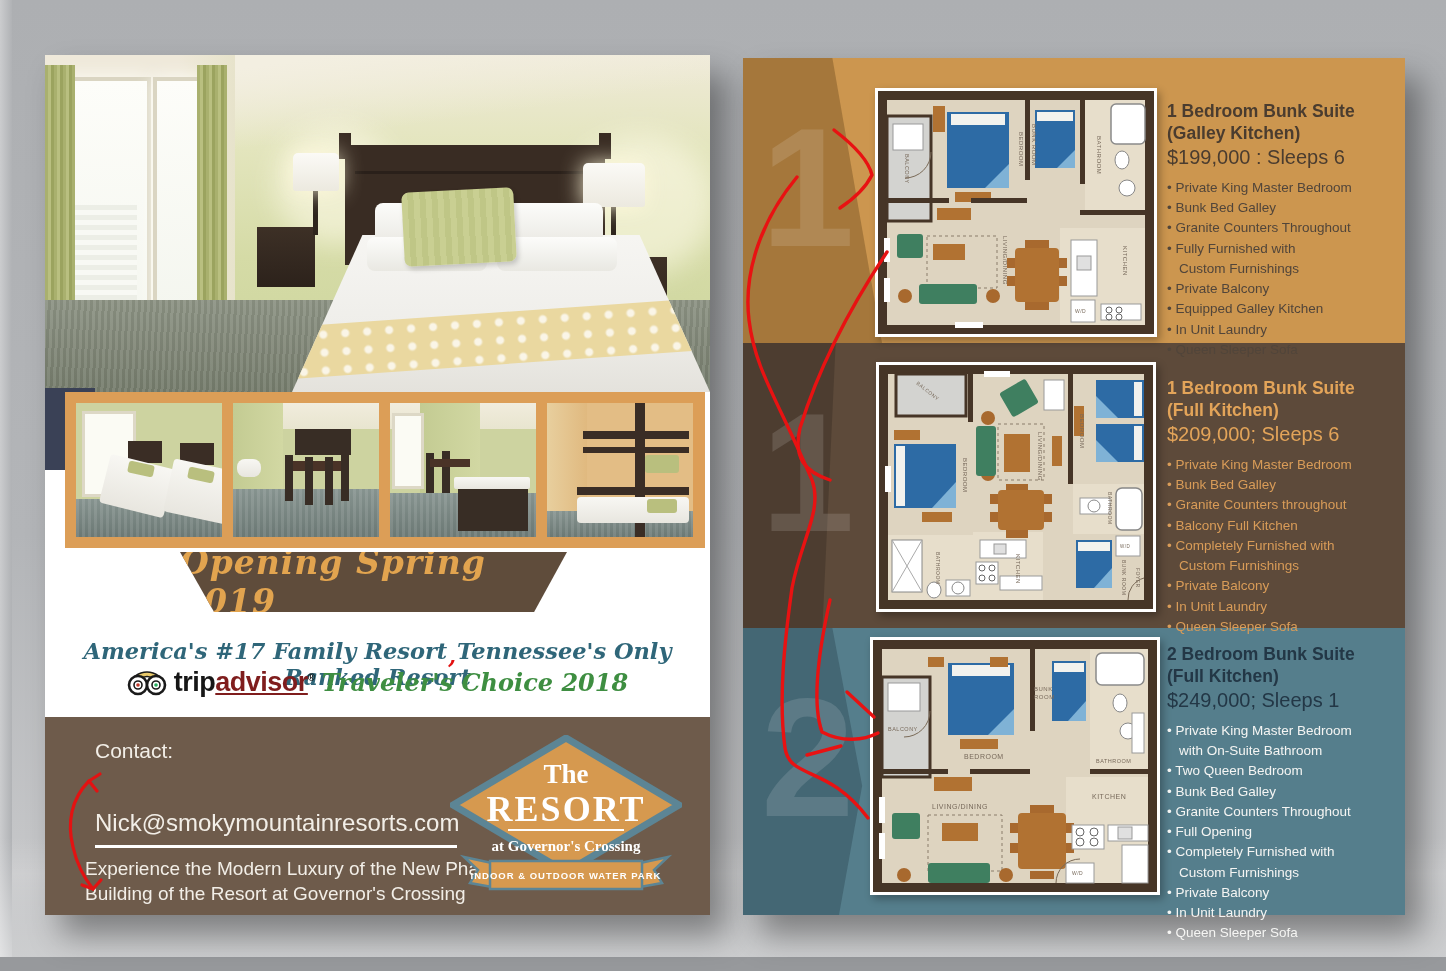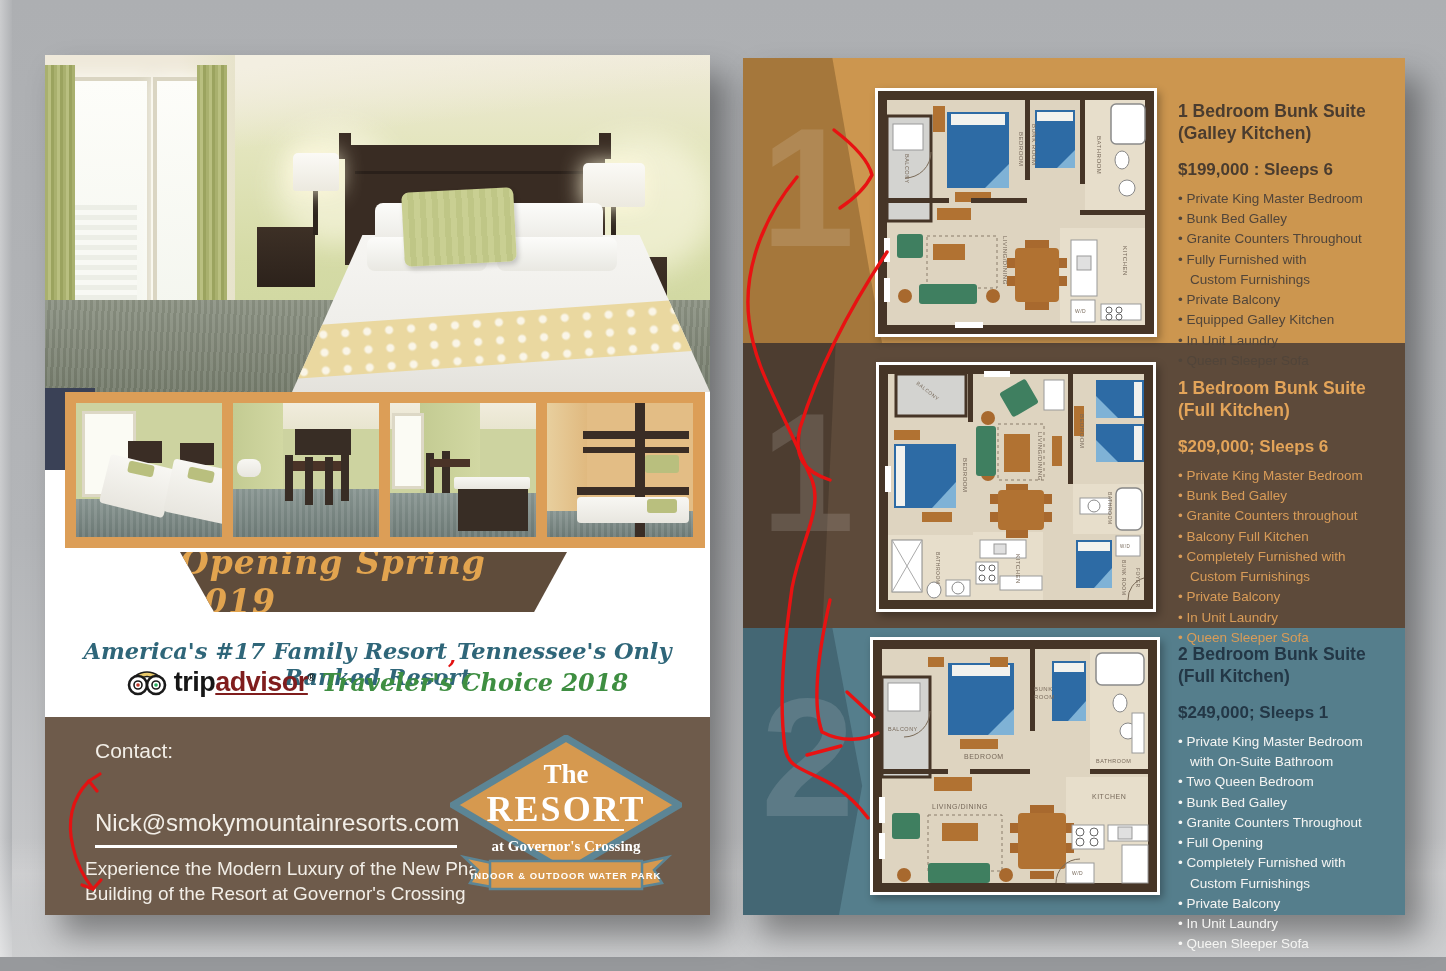--- a/index.html
+++ b/index.html
@@ -101,24 +101,24 @@
   .ov3{background:rgba(8,24,32,.22);clip-path:polygon(0 0,13.5% 0,18% 55%,14.5% 100%,0 100%);}
   .band-num{position:absolute;left:18px;top:46px;font-size:168px;font-weight:800;line-height:1;
     color:rgba(255,255,255,.13);letter-spacing:-6px;}
 
   .plan{position:absolute;box-shadow:3px 4px 8px rgba(0,0,0,.3);}
   .plan1{left:132px;top:30px;}
   .plan2{left:133px;top:304px;}
   .plan3{left:127px;top:579px;}
   .plan text{font-family:"Liberation Sans",sans-serif;fill:#77695a;letter-spacing:.5px;}
 
-  .suite{position:absolute;left:435px;width:218px;}
+  .suite{position:absolute;left:424px;width:218px;}
   .suite1{top:42px;} .suite2{top:319px;} .suite3{top:585px;}
   .suite-title{font-size:17.5px;font-weight:bold;line-height:1.28;}
-  .suite-price{font-size:17px;font-weight:bold;margin-top:15px;}
+  .suite-price{font-size:20px;font-weight:normal;margin-top:1px;}
   .bullets{list-style:none;margin:9px 0 0 0;padding:0;font-size:13.5px;line-height:1.5;}
   .bullets li{white-space:pre-line;padding-left:12px;text-indent:-12px;}
   .bullets li::before{content:"• ";}
   .suite1 .suite-title,.suite1 .suite-price{color:#4a3c2f;}
   .suite1 .bullets{color:#51453a;}
   .suite2 .suite-title,.suite2 .suite-price{color:#e3a459;}
   .suite2 .bullets{color:#d99c58;}
   .suite3 .suite-title,.suite3 .suite-price{color:#233746;}
   .suite3 .bullets{color:#f5f5f3;}
 

